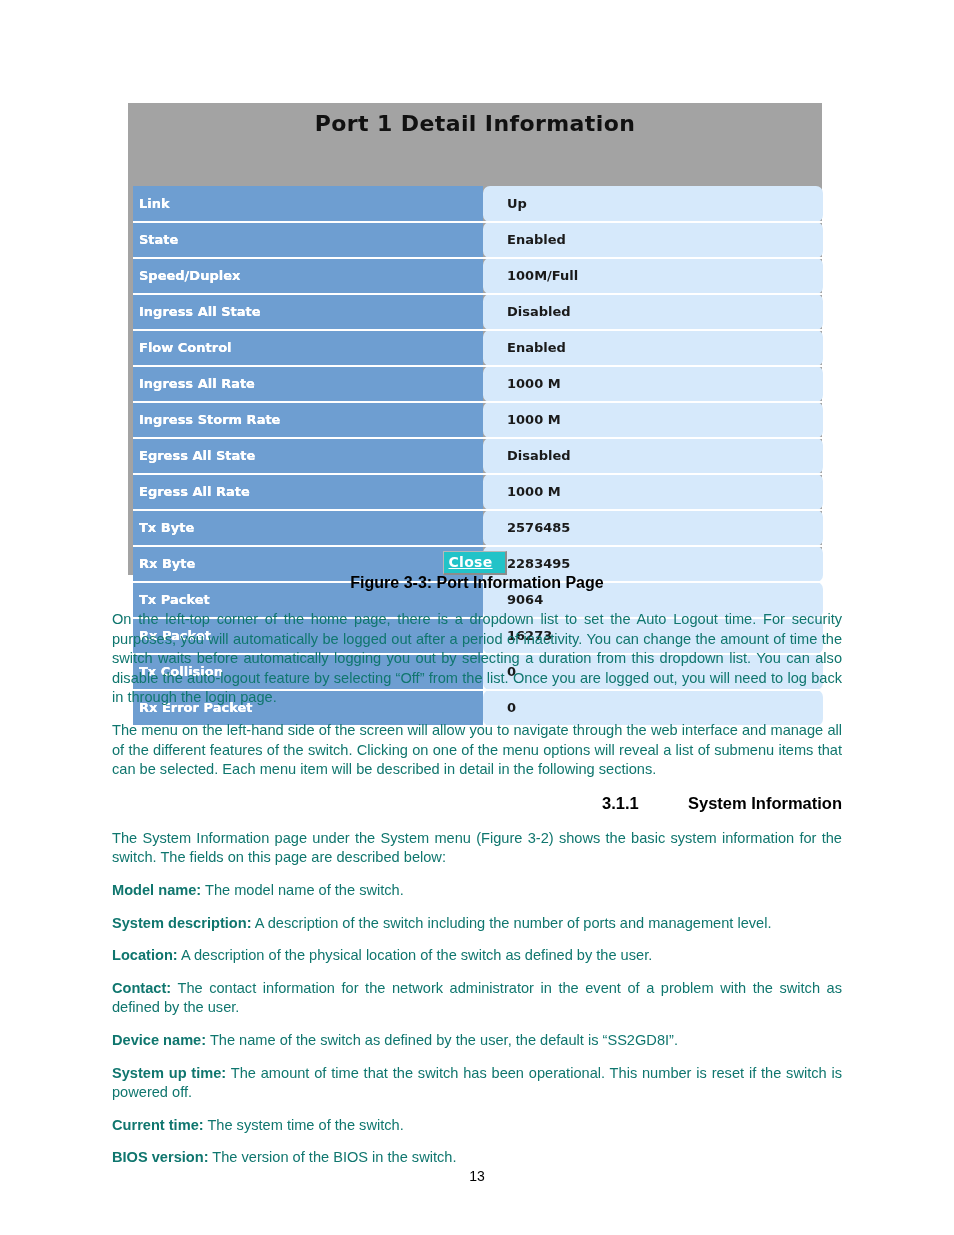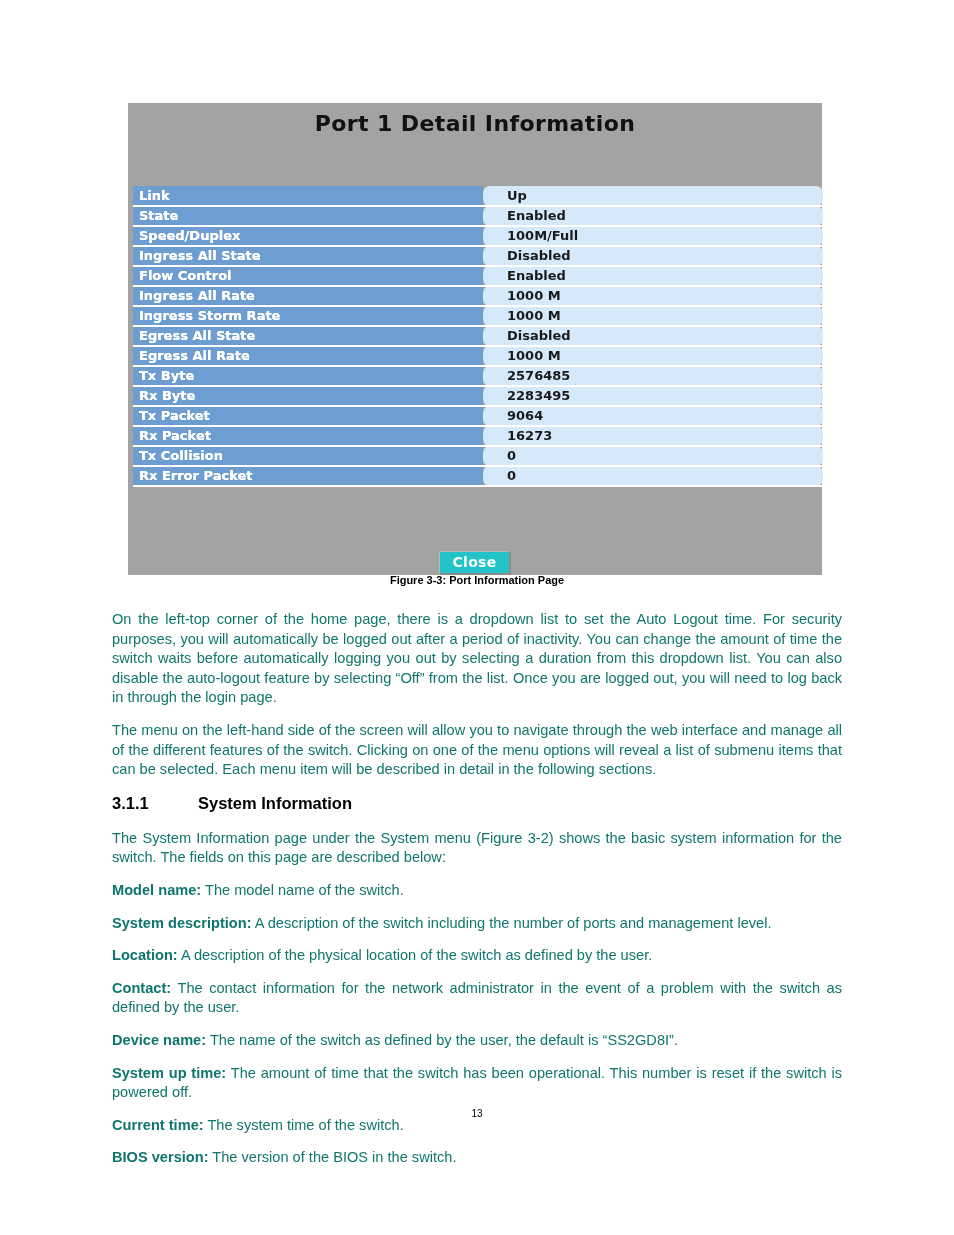--- a/index.html
+++ b/index.html
@@ -45,21 +45,21 @@
   }
   .ui-table {
     position: absolute;
     left: 5px;
     top: 83px;
     width: 690px;
     border-collapse: collapse;
     table-layout: fixed;
   }
   .ui-table tr {
-    height: 20px;
+    height: 36px;
     margin-left: 40px;
   }
   .ui-table td {
     padding: 0 0 0 6px;
     font-family: "DejaVu Sans", sans-serif;
     font-weight: bold;
     font-size: 13px;
     line-height: 18px;
     border-bottom: 2px solid #ffffff;
     white-space: nowrap;
@@ -85,38 +85,39 @@
     text-align: center;
   }
   .ui-close {
     display: inline-block;
     background: #22c3c8;
     color: #ffffff;
     font-family: "DejaVu Sans", sans-serif;
     font-weight: bold;
     font-size: 14px;
     letter-spacing: 0.3px;
-    padding: 2px 12px 3px 12px;
+    padding: 2px 12px 3px 4px;
     border-top: 1px solid #b8b8b8;
     border-left: 1px solid #b8b8b8;
     border-right: 2px solid #8c8c8c;
     border-bottom: 2px solid #8c8c8c;
     line-height: 16px;
     cursor: pointer;
+    text-decoration: underline;
   }
 
   .fig-caption {
     position: absolute;
     left: 0;
     top: 574px;
     width: 954px;
     text-align: center;
     font-family: "Liberation Sans", sans-serif;
     font-weight: bold;
-    font-size: 11px;
+    font-size: 16px;
     color: #000000;
   }
 
   
   .doc {
     position: absolute;
     left: 112px;
     top: 610px;
     width: 730px;
   }
@@ -132,33 +133,34 @@
     font-weight: bold;
   }
   .sec-head {
     margin: 14px 0 16px 0;
     display: flex;
     align-items: baseline;
     font-family: "Liberation Sans", sans-serif;
     font-weight: bold;
     font-size: 16.5px;
     color: #000000;
+    justify-content: flex-end;
   }
   .sec-num {
     width: 86px;
     flex: 0 0 86px;
   }
   .page-num {
     position: absolute;
     left: 0;
-    top: 1108px;
-    width: 954px;
-    text-align: center;
-    font-family: "Liberation Sans", sans-serif;
-    font-size: 10px;
+    top: 1168px;
+    width: 954px;
+    text-align: center;
+    font-family: "Liberation Sans", sans-serif;
+    font-size: 14px;
     color: #000000;
   }
 </style>
 </head>
 <body>
 
 <div class="figure-block">
 
   <div class="ui-panel">
 

